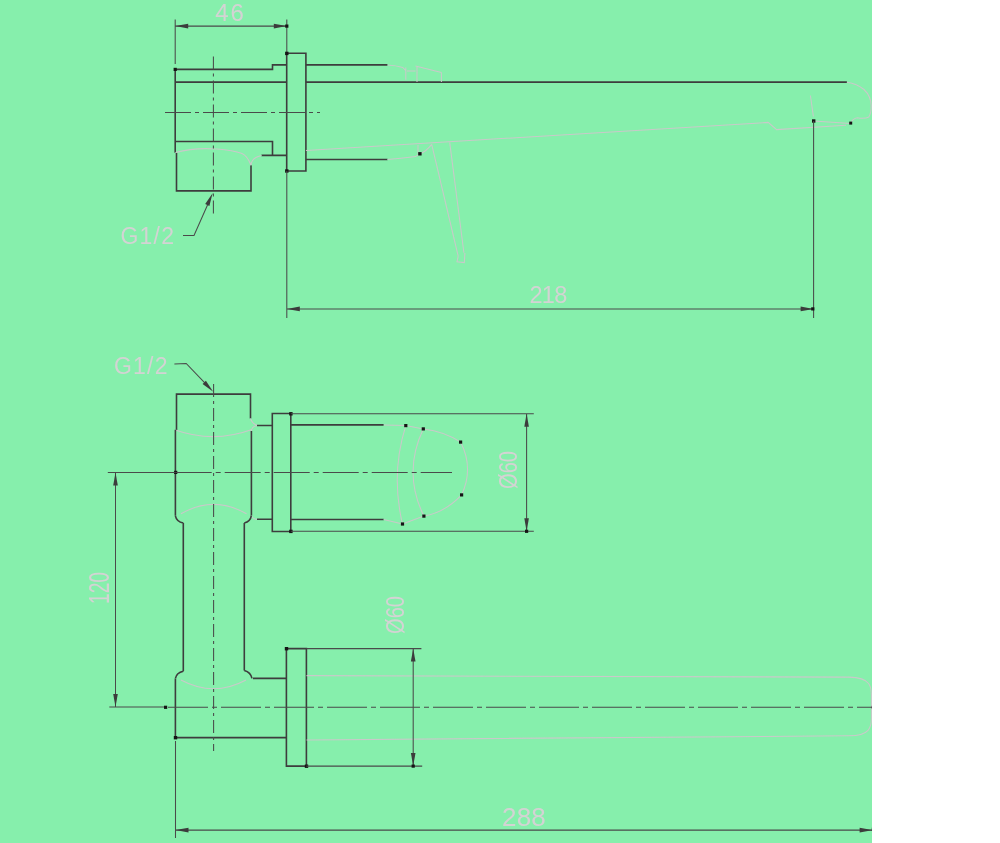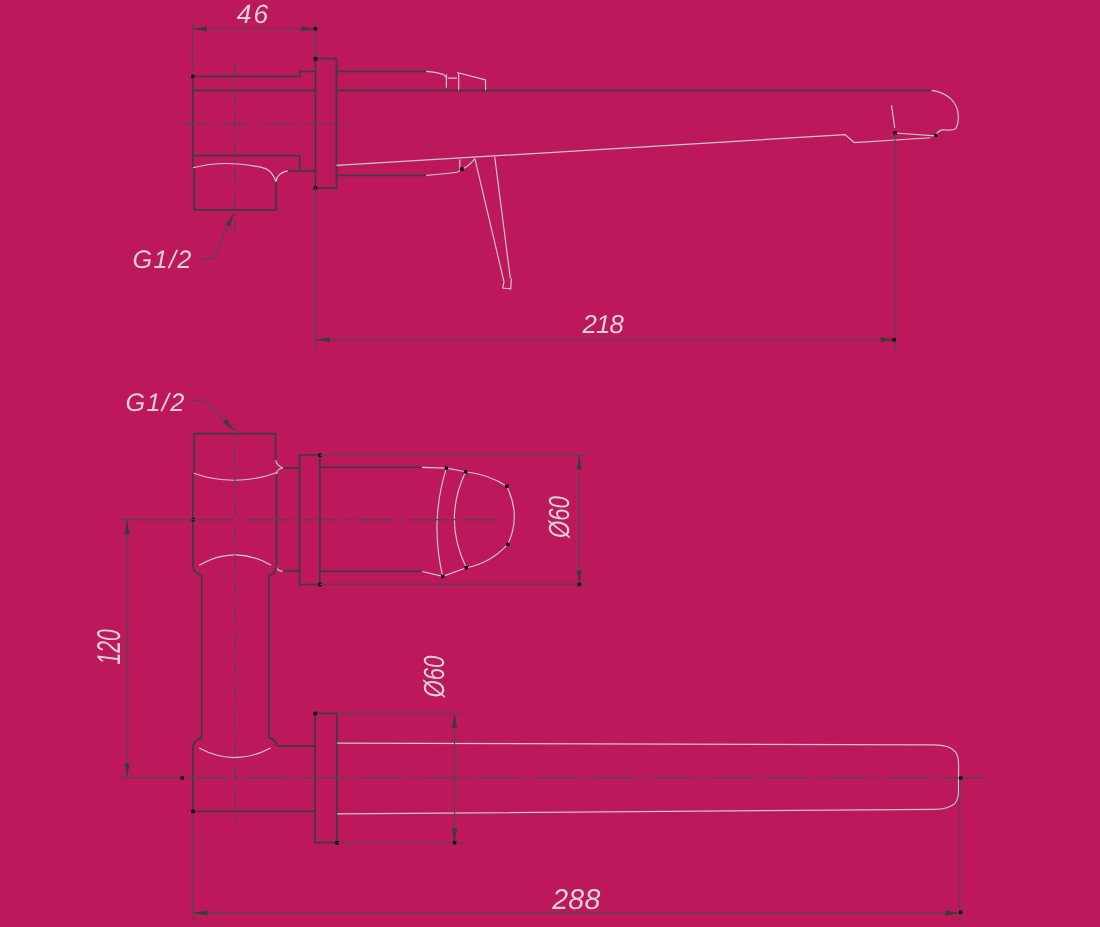--- a/index.html
+++ b/index.html
@@ -1,16 +1,16 @@
 <!DOCTYPE html>
 <html><head>
 <meta charset="utf-8">
 <style>
 html,body{margin:0;padding:0;background:#fff;}
-#page{position:relative;width:1000px;height:843px;background:#be185d;overflow:hidden;font-style:italic;}
+#page{position:relative;width:872px;height:843px;background:#86efac;overflow:hidden;}
 svg{position:absolute;left:0;top:0;}
 text{font-family:"Liberation Sans",sans-serif;fill:#d3d3d3;}
 .dk{stroke:#3d3d3d;stroke-width:1.6;fill:none;stroke-linecap:butt;}
 .dm{stroke:#4a4a4a;stroke-width:1.05;fill:none;}
 .lt{stroke:#c9c9c9;stroke-width:1.05;fill:none;}
 .ar{fill:#3c3c3c;stroke:none;}
 .dot{fill:#151515;stroke:none;}
 </style>
 </head>
 <body>

